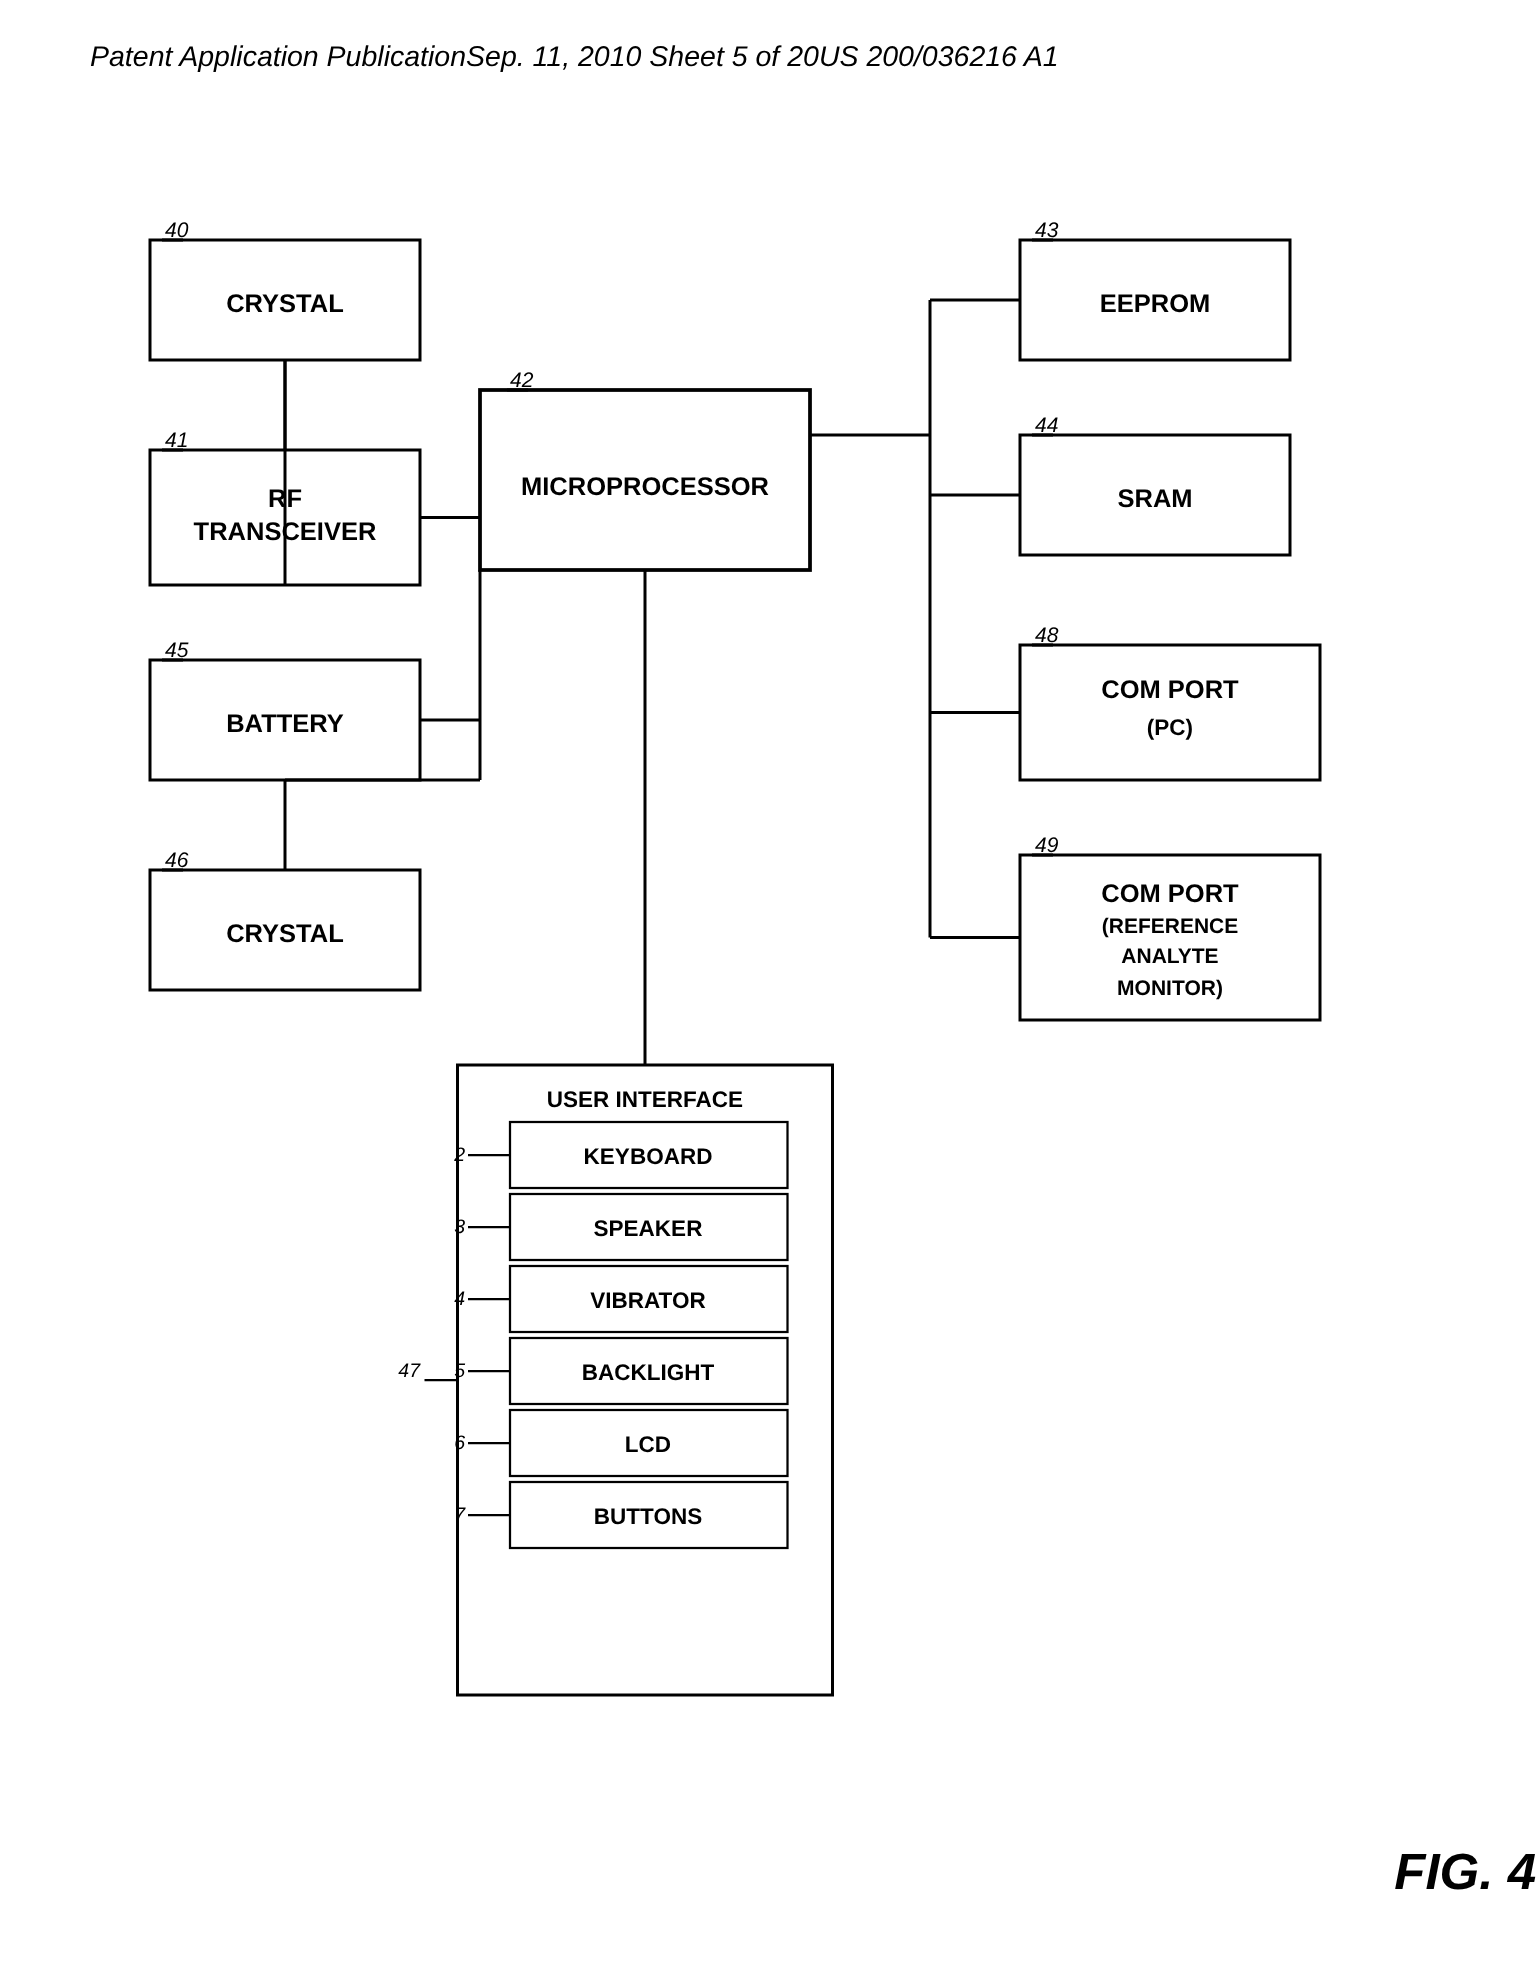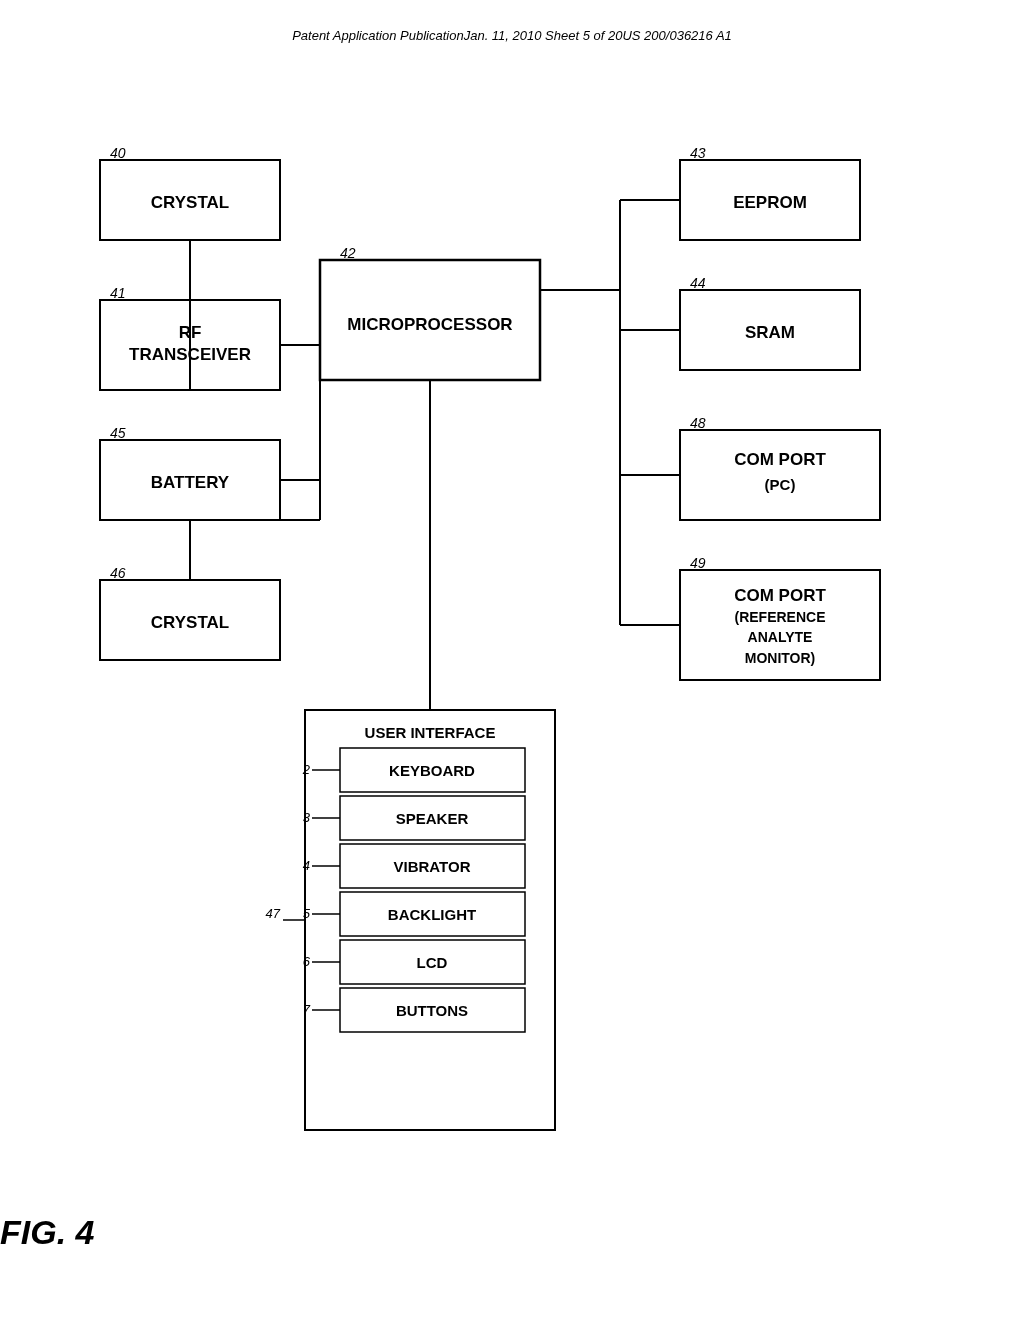--- a/index.html
+++ b/index.html
@@ -13,34 +13,34 @@
     }
     .page {
       width: 1024px;
       min-height: 1320px;
       background: #fff;
       position: relative;
     }
     
     .header {
       display: flex;
-      justify-content: center;
+      justify-content: flex-start;
       padding: 28px 60px 0 60px;
-      font-size: 13px;
+      font-size: 19px;
       font-style: italic;
     }
   </style>
 </head>
 <body>
 
 <div class="page">
 
   <div class="header">
     <span>Patent Application Publication</span>
-    <span>Jan. 11, 2010   Sheet 5 of 20</span>
+    <span>Sep. 11, 2010   Sheet 5 of 20</span>
     <span>US 200/036216 A1</span>
   </div>
 
   <svg width="1024" height="1220" style="position:absolute;top:60px;left:0;">
 
     <rect x="100" y="100" width="180" height="80" fill="white" stroke="black" stroke-width="2"></rect>
     <text x="190" y="148" text-anchor="middle" font-family="Arial" font-size="17" font-weight="bold">CRYSTAL</text>
     <text x="110" y="98" font-family="Arial" font-size="14" font-style="italic">40</text>
     <line x1="108" y1="100" x2="122" y2="100" stroke="black" stroke-width="2"></line>
 
@@ -148,17 +148,17 @@
     <line x1="620" y1="415" x2="680" y2="415" stroke="black" stroke-width="2"></line>
 
     <line x1="620" y1="565" x2="680" y2="565" stroke="black" stroke-width="2"></line>
 
     <line x1="430" y1="320" x2="430" y2="650" stroke="black" stroke-width="2"></line>
 
     <line x1="190" y1="180" x2="190" y2="330" stroke="black" stroke-width="2"></line>
 
   </svg>
 
-  <div style="position:absolute; bottom:68px; width:100%; text-align:left;">
+  <div style="position:absolute; bottom:52px; width:100%; text-align:right;">
     <span style="font-size:34px; font-weight:bold; font-style:italic; font-family:Arial;">FIG. 4</span>
   </div>
 
 </div>
 
 </body></html>

